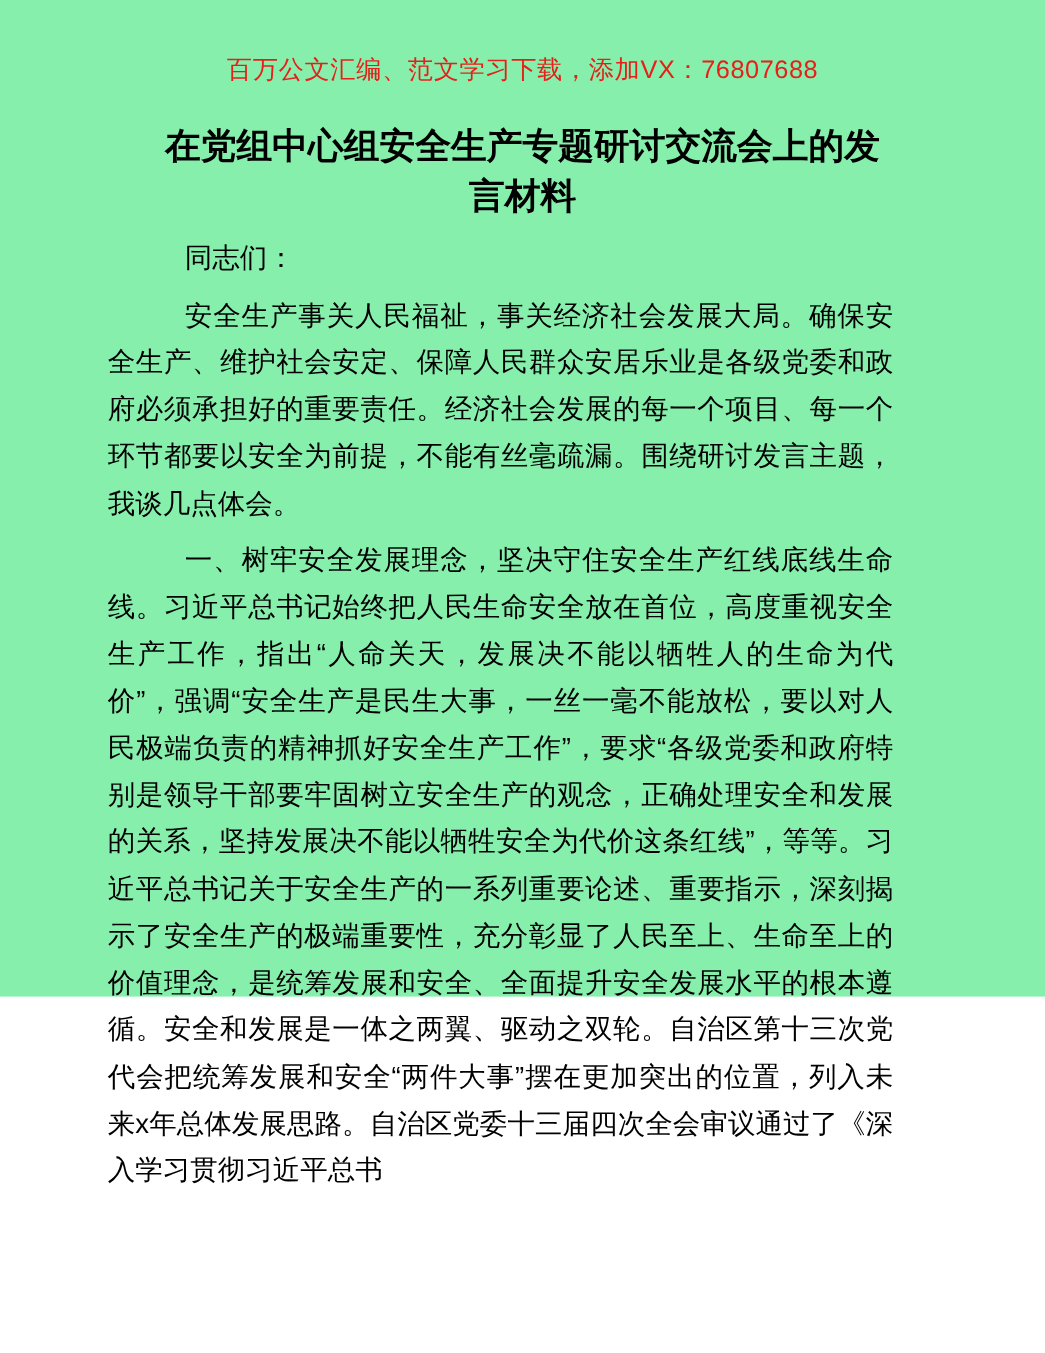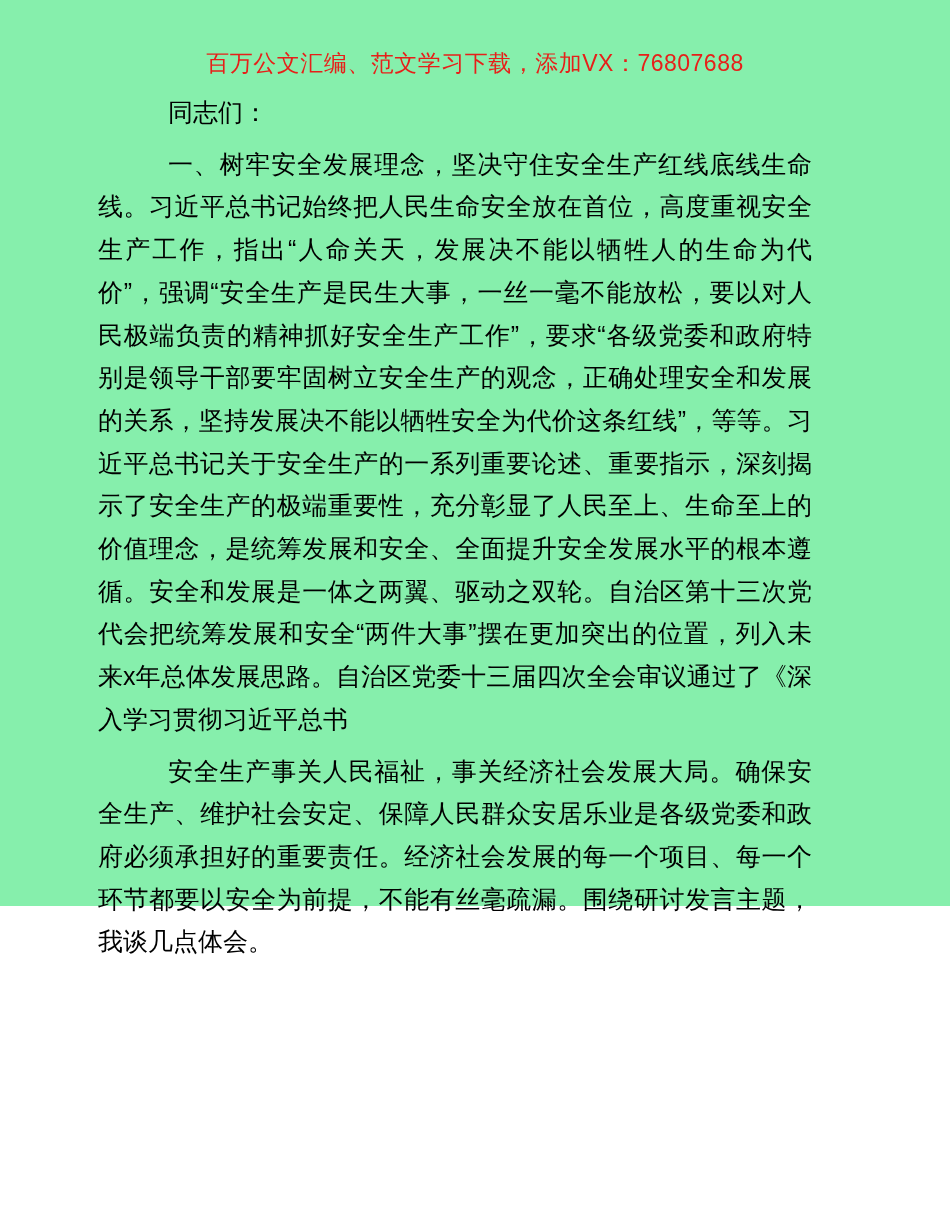--- a/index.html
+++ b/index.html
@@ -54,22 +54,23 @@
     text-indent: 70px;
   }
 </style>
 </head>
 <body>
 
 <div class="page">
 
   <div class="promo-banner">百万公文汇编、范文学习下载，添加VX：76807688</div>
 
+  <h1 class="doc-title">在党组中心组安全生产专题研讨交流会上的发言材料</h1>
 
   <div class="doc-body">
     <p class="salutation">同志们：</p>
 
+    <p class="para">安全生产事关人民福祉，事关经济社会发展大局。确保安全生产、维护社会安定、保障人民群众安居乐业是各级党委和政府必须承担好的重要责任。经济社会发展的每一个项目、每一个环节都要以安全为前提，不能有丝毫疏漏。围绕研讨发言主题，我谈几点体会。</p>
+
     <p class="para">一、树牢安全发展理念，坚决守住安全生产红线底线生命线。习近平总书记始终把人民生命安全放在首位，高度重视安全生产工作，指出“人命关天，发展决不能以牺牲人的生命为代价”，强调“安全生产是民生大事，一丝一毫不能放松，要以对人民极端负责的精神抓好安全生产工作”，要求“各级党委和政府特别是领导干部要牢固树立安全生产的观念，正确处理安全和发展的关系，坚持发展决不能以牺牲安全为代价这条红线”，等等。习近平总书记关于安全生产的一系列重要论述、重要指示，深刻揭示了安全生产的极端重要性，充分彰显了人民至上、生命至上的价值理念，是统筹发展和安全、全面提升安全发展水平的根本遵循。安全和发展是一体之两翼、驱动之双轮。自治区第十三次党代会把统筹发展和安全“两件大事”摆在更加突出的位置，列入未来x年总体发展思路。自治区党委十三届四次全会审议通过了《深入学习贯彻习近平总书</p>
-
-    <p class="para">安全生产事关人民福祉，事关经济社会发展大局。确保安全生产、维护社会安定、保障人民群众安居乐业是各级党委和政府必须承担好的重要责任。经济社会发展的每一个项目、每一个环节都要以安全为前提，不能有丝毫疏漏。围绕研讨发言主题，我谈几点体会。</p>
   </div>
 
 </div>
 
 </body></html>

